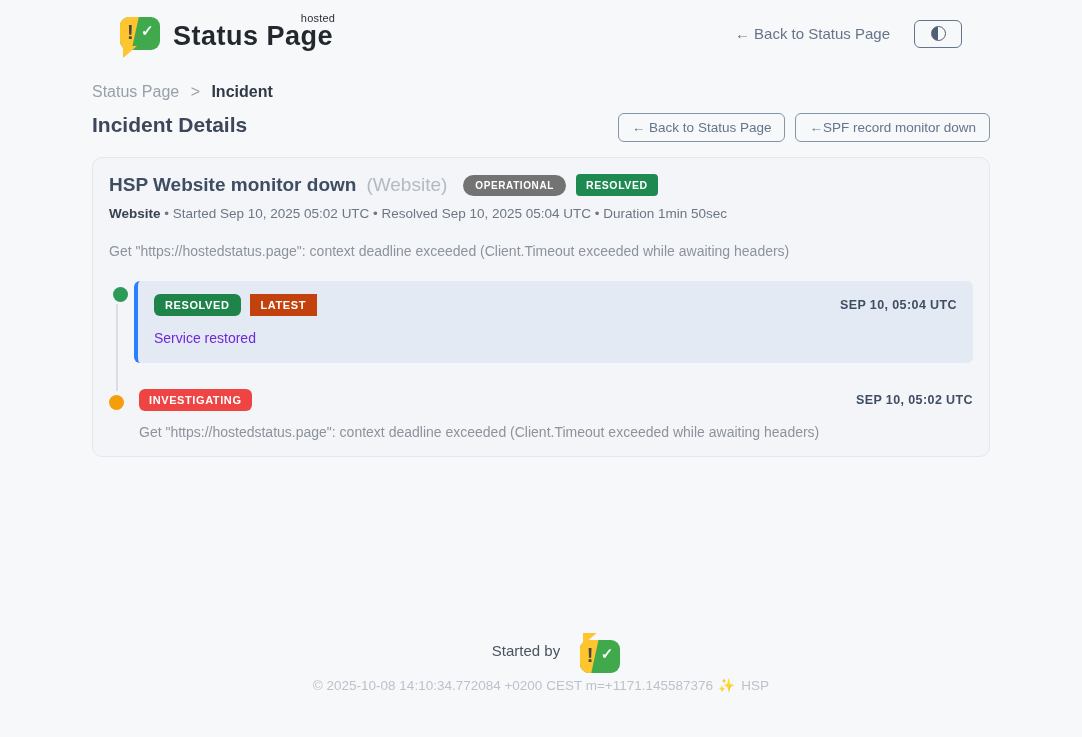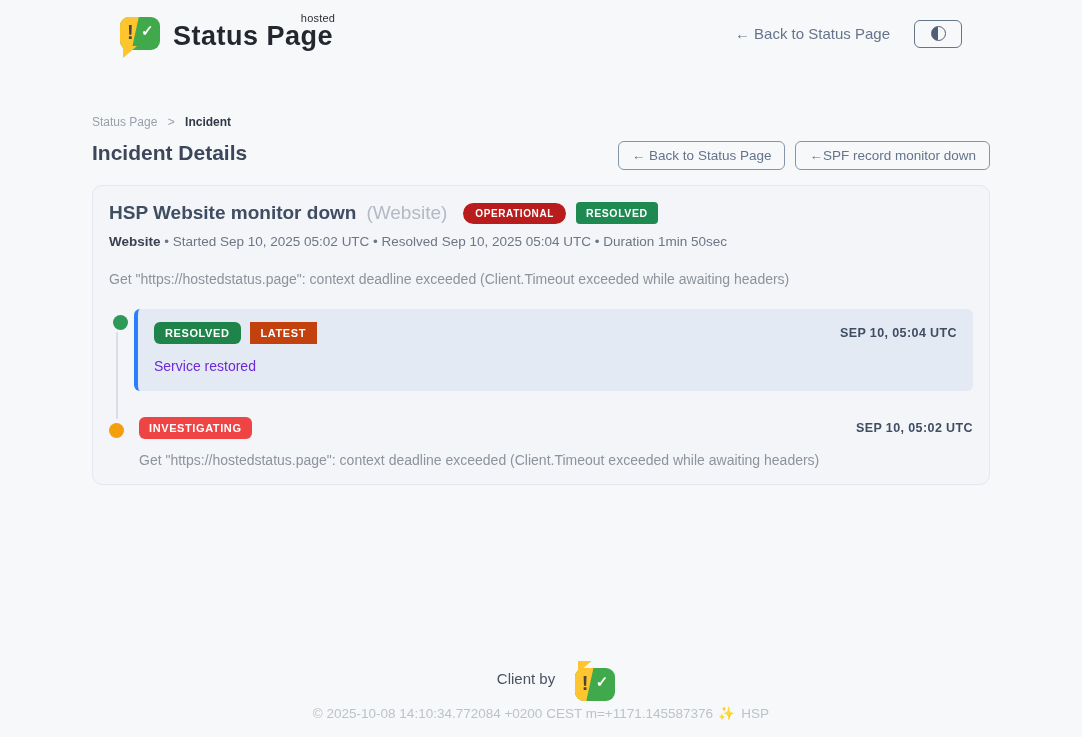--- a/index.html
+++ b/index.html
@@ -34,40 +34,40 @@
   .back-link { color:#66748b; font-size:15px; text-decoration:none; cursor:pointer; }
   .theme-toggle { width:48px; height:28px; border:1px solid #64748b; border-radius:6px;
                   background:transparent; display:flex; align-items:center;
                   justify-content:center; cursor:pointer; }
   .contrast-icon { width:15px; height:15px; border-radius:50%;
                    border:1.5px solid #4f5f75;
                    background:linear-gradient(90deg,#4f5f75 50%, transparent 50%); }
 
   
   .container { width:898px; margin:0 auto; }
-  .breadcrumb { margin-top:62px; font-size:12px; color:#98a0ac; }
+  .breadcrumb { margin-top:30px; font-size:16px; color:#98a0ac; }
   .breadcrumb-root { color:#98a0ac; cursor:pointer; }
   .breadcrumb-sep { margin:0 7px; color:#98a0ac; }
   .breadcrumb-current { color:#2f3a47; font-weight:bold; }
 
   .title-row { display:flex; justify-content:space-between; align-items:flex-start; margin-top:12px; }
   .page-title { font-size:21px; color:#3d4759; margin:0; font-weight:bold; }
   .nav-buttons { display:flex; gap:10px; }
   .nav-btn { border:1px solid #8494ab; color:#64748b; background:transparent;
              border-radius:6px; padding:6px 13px; font-size:13.5px;
              font-family:"Liberation Sans", sans-serif; cursor:pointer; white-space:nowrap; }
 
   
   .card { margin-top:15px; background:#f3f5f8; border:1px solid #e4e7ed;
           border-radius:10px; padding:16px; }
   .card-title-row { display:flex; align-items:center; gap:10px; }
   .incident-title { font-size:19px; font-weight:bold; color:#3f4d63; }
   .incident-component { font-size:19px; color:#b4bac4; }
   .badge { font-weight:bold; color:#fff; letter-spacing:0.6px; display:inline-block; }
-  .badge-operational { background:#b91c1c; border-radius:999px; font-size:10px;
+  .badge-operational { background:#737373; border-radius:999px; font-size:10px;
                        padding:5px 12px; margin-left:6px; }
   .badge-resolved-hdr { background:#1e8a52; border-radius:4px; font-size:10.5px;
                         padding:5px 10px; }
   .meta { margin-top:10px; font-size:13.5px; color:#6d7684; }
   .meta-component { color:#3a4250; font-weight:bold; }
   .description { margin-top:22px; font-size:14px; color:#8d939c; }
 
   
   .timeline { position:relative; margin-top:22px; }
   .timeline-line { position:absolute; left:7px; top:12px; width:2px; height:98px;
@@ -175,21 +175,21 @@
         </div>
         <div class="entry-message">Get "https://hostedstatus.page": context deadline exceeded (Client.Timeout exceeded while awaiting headers)</div>
       </div>
     </div>
   </div>
 
 </div>
 
 <div class="footer">
   <div class="powered">
-    <span>Client by</span>
+    <span>Started by</span>
     <span class="mini-mark">
       <span class="logo-mark">
         <span class="logo-bubble"></span>
         <span class="logo-tail"></span>
         <span class="logo-exclaim">!</span>
         <span class="logo-check">✓</span>
       </span>
     </span>
   </div>
   <div class="copyright">

